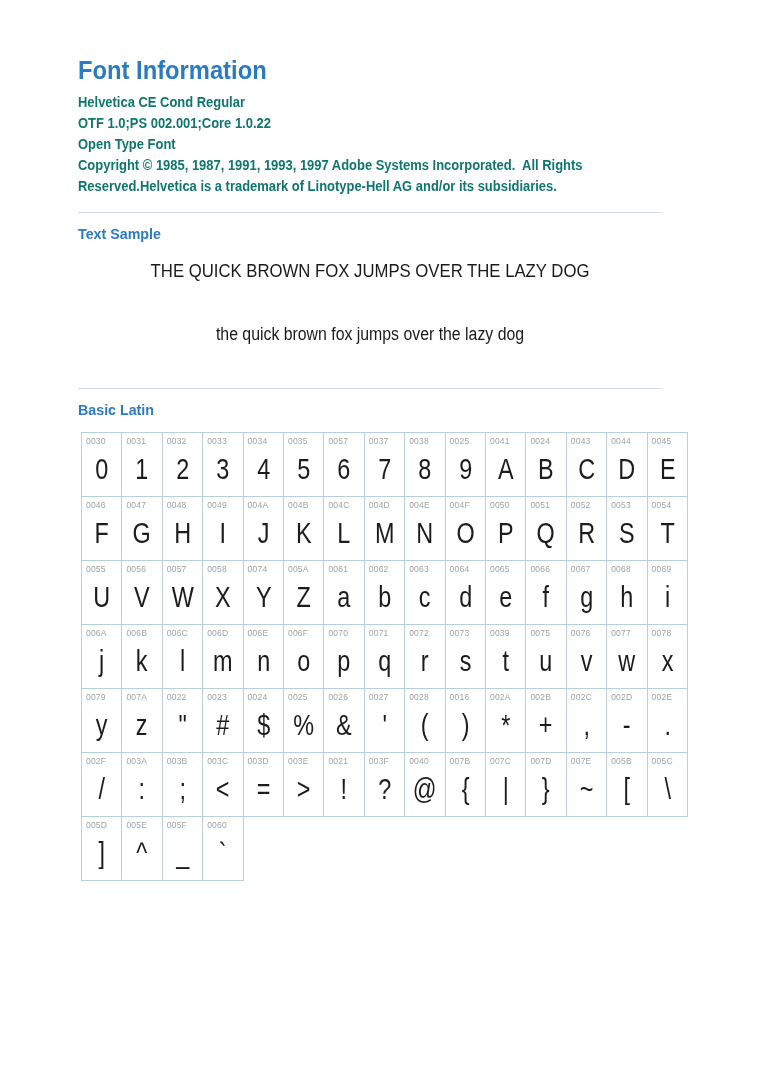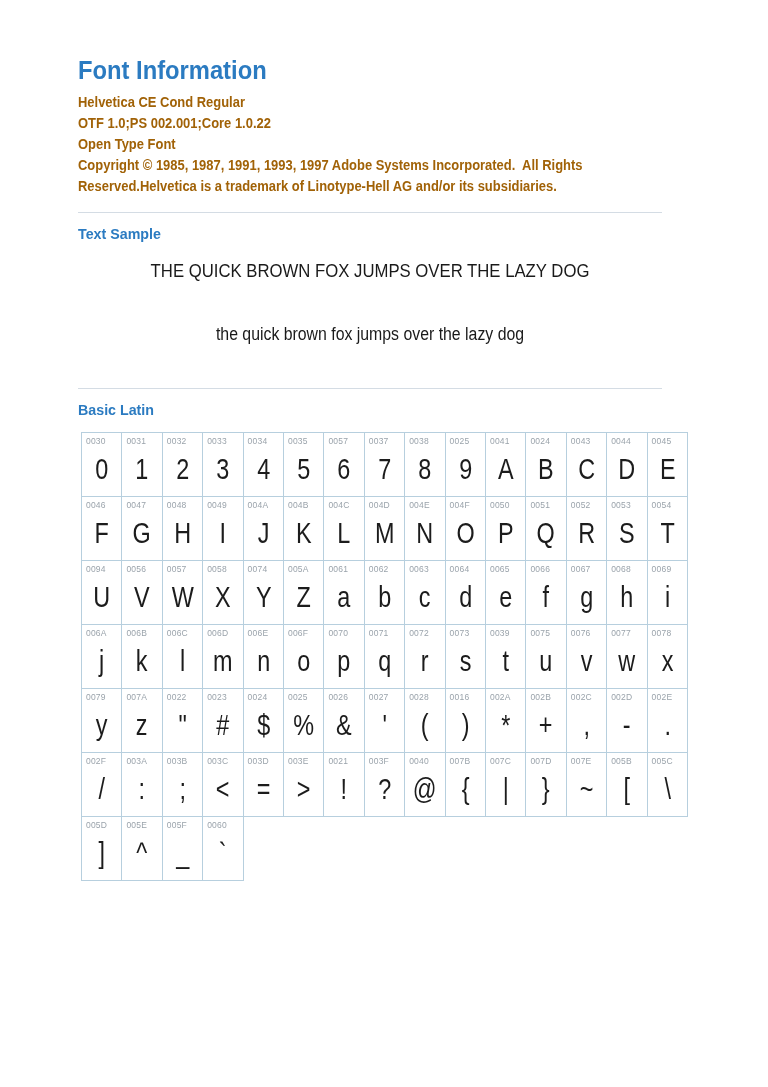--- a/index.html
+++ b/index.html
@@ -14,21 +14,21 @@
   .content { padding:56px 78px 0 78px; }
 
   
   .title {
     color:var(--blue);
     font-size:25px; font-weight:bold;
     line-height:1.15;
     transform:scaleX(0.95); transform-origin:left;
     margin-bottom:7px;
   }
-  .meta { font-size:14px; font-weight:bold; color:#a16207; }
+  .meta { font-size:14px; font-weight:bold; color:#0f766e; }
   .meta .line {
     line-height:21px;
     width:660px;
     transform:scaleX(0.925); transform-origin:left;
     white-space:pre-wrap;
   }
 
   .rule { border:0; border-top:1.5px solid var(--rule); height:0; margin-top:15px; }
 
   .section-heading {
@@ -228,21 +228,21 @@
         </div>
         <div class="cell">
           <span class="code">0053</span>
           <span class="glyph">S</span>
         </div>
         <div class="cell">
           <span class="code">0054</span>
           <span class="glyph">T</span>
         </div>
         <div class="cell">
-          <span class="code">0094</span>
+          <span class="code">0055</span>
           <span class="glyph">U</span>
         </div>
         <div class="cell">
           <span class="code">0056</span>
           <span class="glyph">V</span>
         </div>
         <div class="cell">
           <span class="code">0057</span>
           <span class="glyph">W</span>
         </div>

